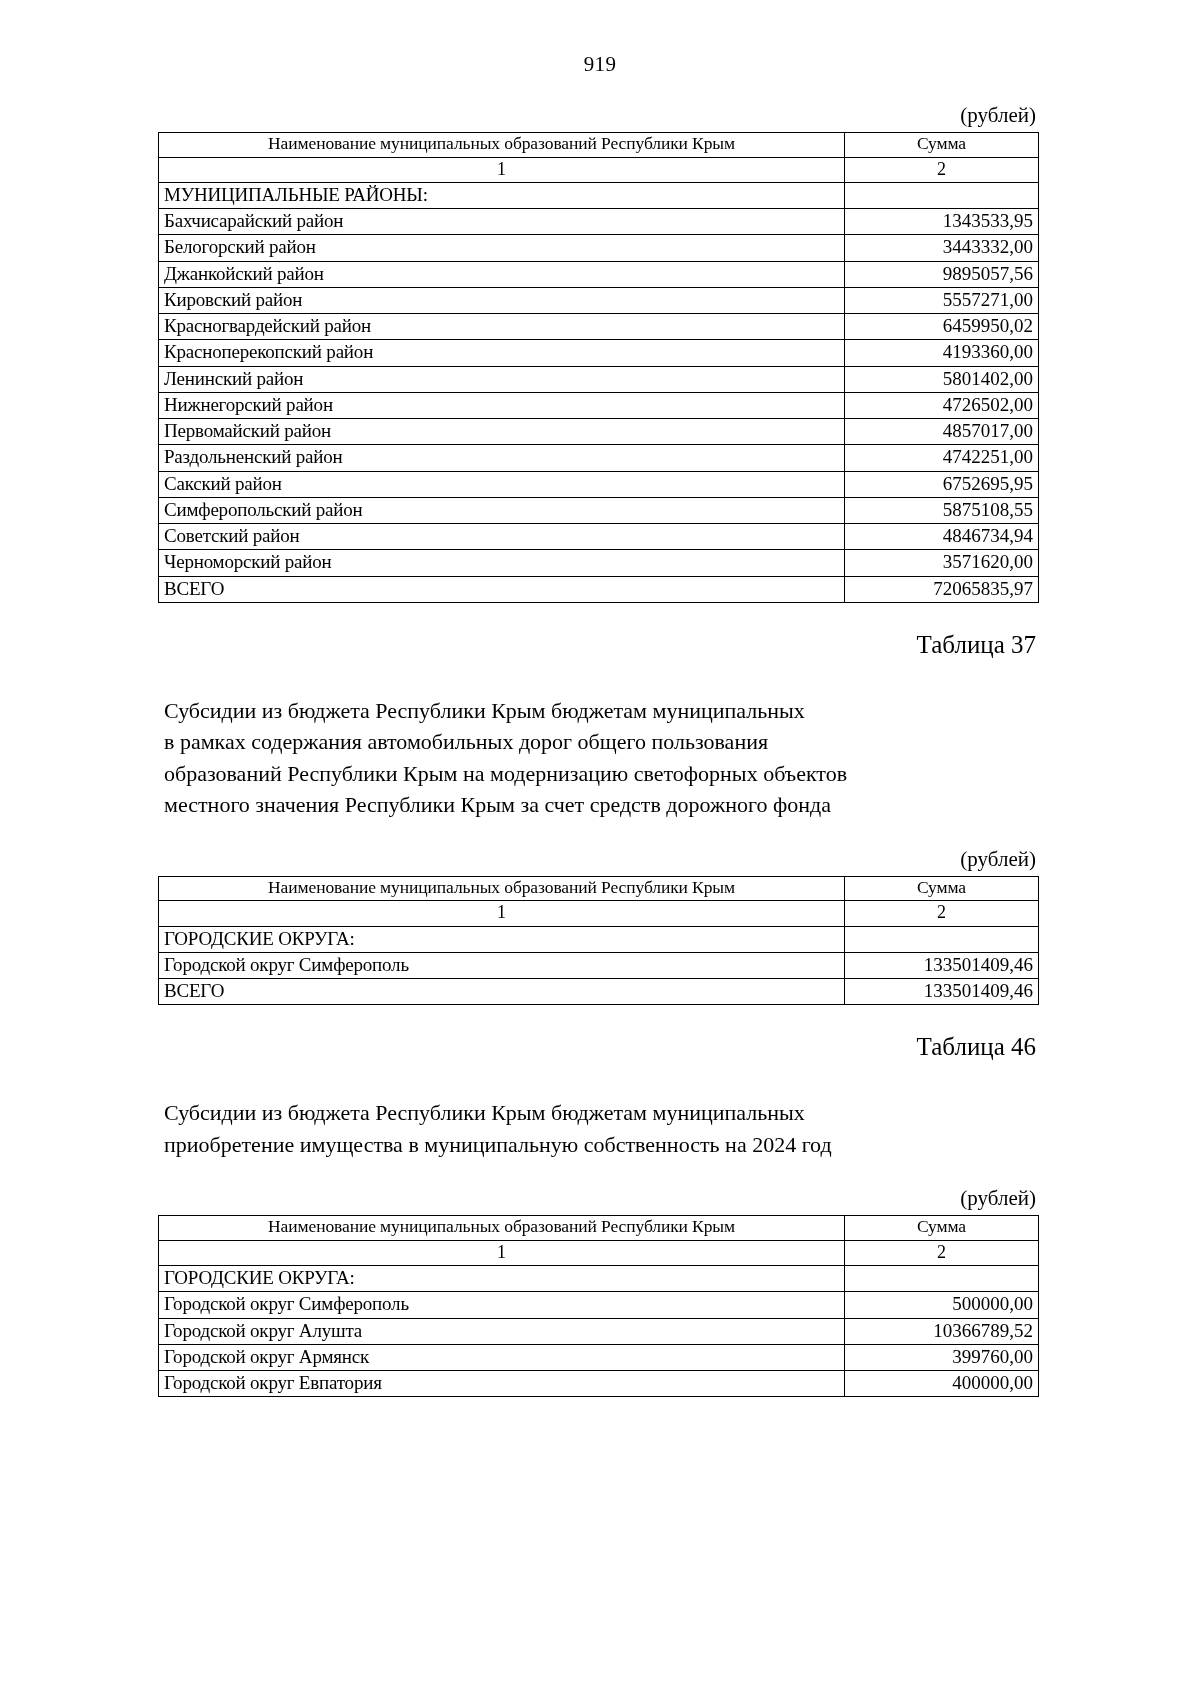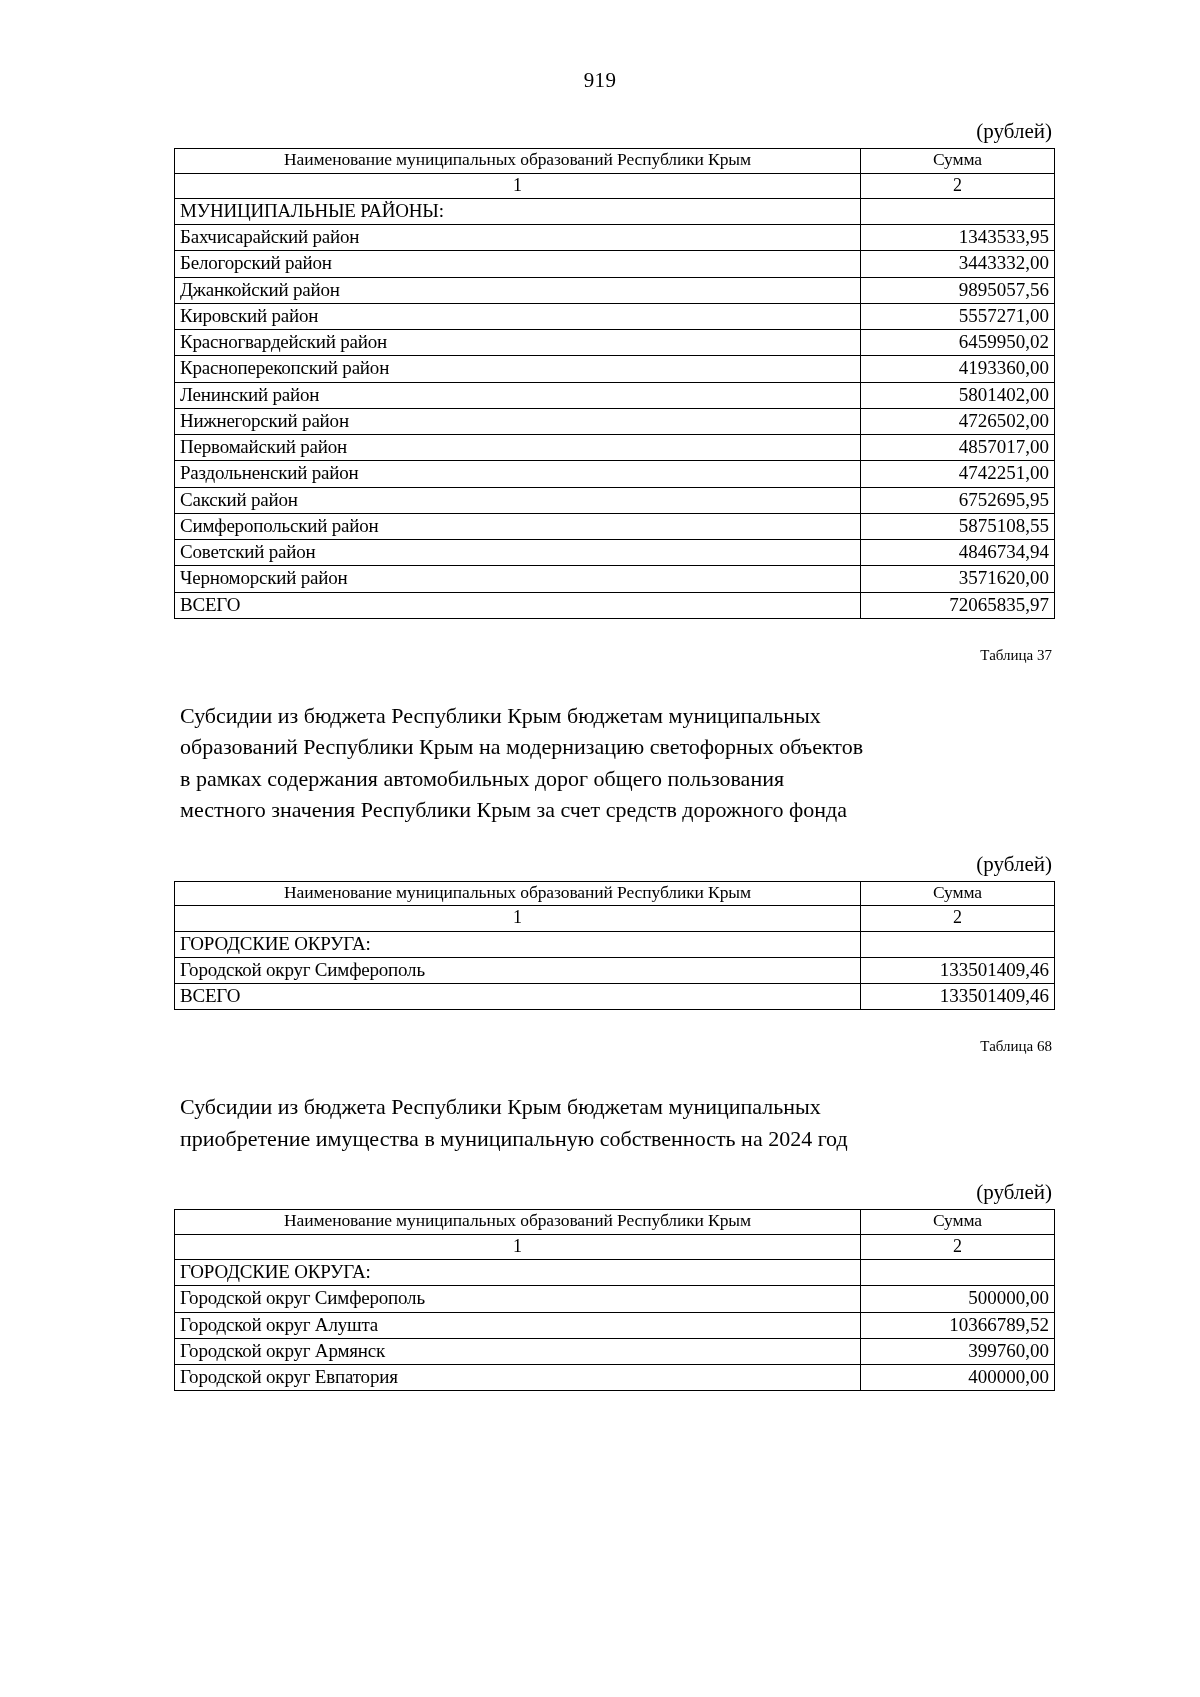--- a/index.html
+++ b/index.html
@@ -13,21 +13,21 @@
     font-family: "Liberation Serif", "DejaVu Serif", serif;
     color: #000000;
     position: relative;
     overflow: hidden;
   }
   .page {
     width: 1200px;
     height: 1237px;
     position: relative;
     box-sizing: border-box;
-    padding: 16px;
+    padding: 0;
   }
   .page-number {
     text-align: center;
     font-size: 21px;
     padding-top: 52px;
     letter-spacing: 0.3px;
   }
   .content {
     width: 880px;
     margin: 0 auto;
@@ -74,21 +74,21 @@
   .cell-sum {
     text-align: right;
     font-size: 19px;
     padding-right: 7px;
   }
   .bold { font-weight: normal; }
   .empty-sum { }
 
   .table-label {
     text-align: right;
-    font-size: 15px;
+    font-size: 25px;
     margin-top: 28px;
     padding-right: 2px;
   }
   .title-block {
     text-align: left;
     font-size: 22px;
     line-height: 1.43;
     margin-top: 36px;
     margin-left: 6px;
     margin-right: 6px;
@@ -187,22 +187,22 @@
           </tr>
         </tbody>
       </table>
     </div>
 
     <div>
       <div class="table-label">Таблица 37</div>
 
       <div class="title-block">
         <div>Субсидии из бюджета Республики Крым бюджетам муниципальных</div>
+        <div>в рамках содержания автомобильных дорог общего пользования</div>
         <div>образований Республики Крым на модернизацию светофорных объектов</div>
-        <div>в рамках содержания автомобильных дорог общего пользования</div>
         <div>местного значения Республики Крым за счет средств дорожного фонда</div>
       </div>
 
       <div class="units">(рублей)</div>
       <table class="doc-table">
         <colgroup>
             <col class="c-name">
             <col class="c-sum">
           </colgroup>
         <tbody>
@@ -224,21 +224,21 @@
           </tr>
           <tr>
             <td class="cell-name bold">ВСЕГО</td>
             <td class="cell-sum bold">133501409,46</td>
           </tr>
         </tbody>
       </table>
     </div>
 
     <div>
-      <div class="table-label">Таблица 68</div>
+      <div class="table-label">Таблица 46</div>
 
       <div class="title-block">
         <div>Субсидии из бюджета Республики Крым бюджетам муниципальных</div>
         <div>приобретение имущества в муниципальную собственность на 2024 год</div>
       </div>
 
       <div class="units">(рублей)</div>
       <table class="doc-table">
         <colgroup>
             <col class="c-name">

